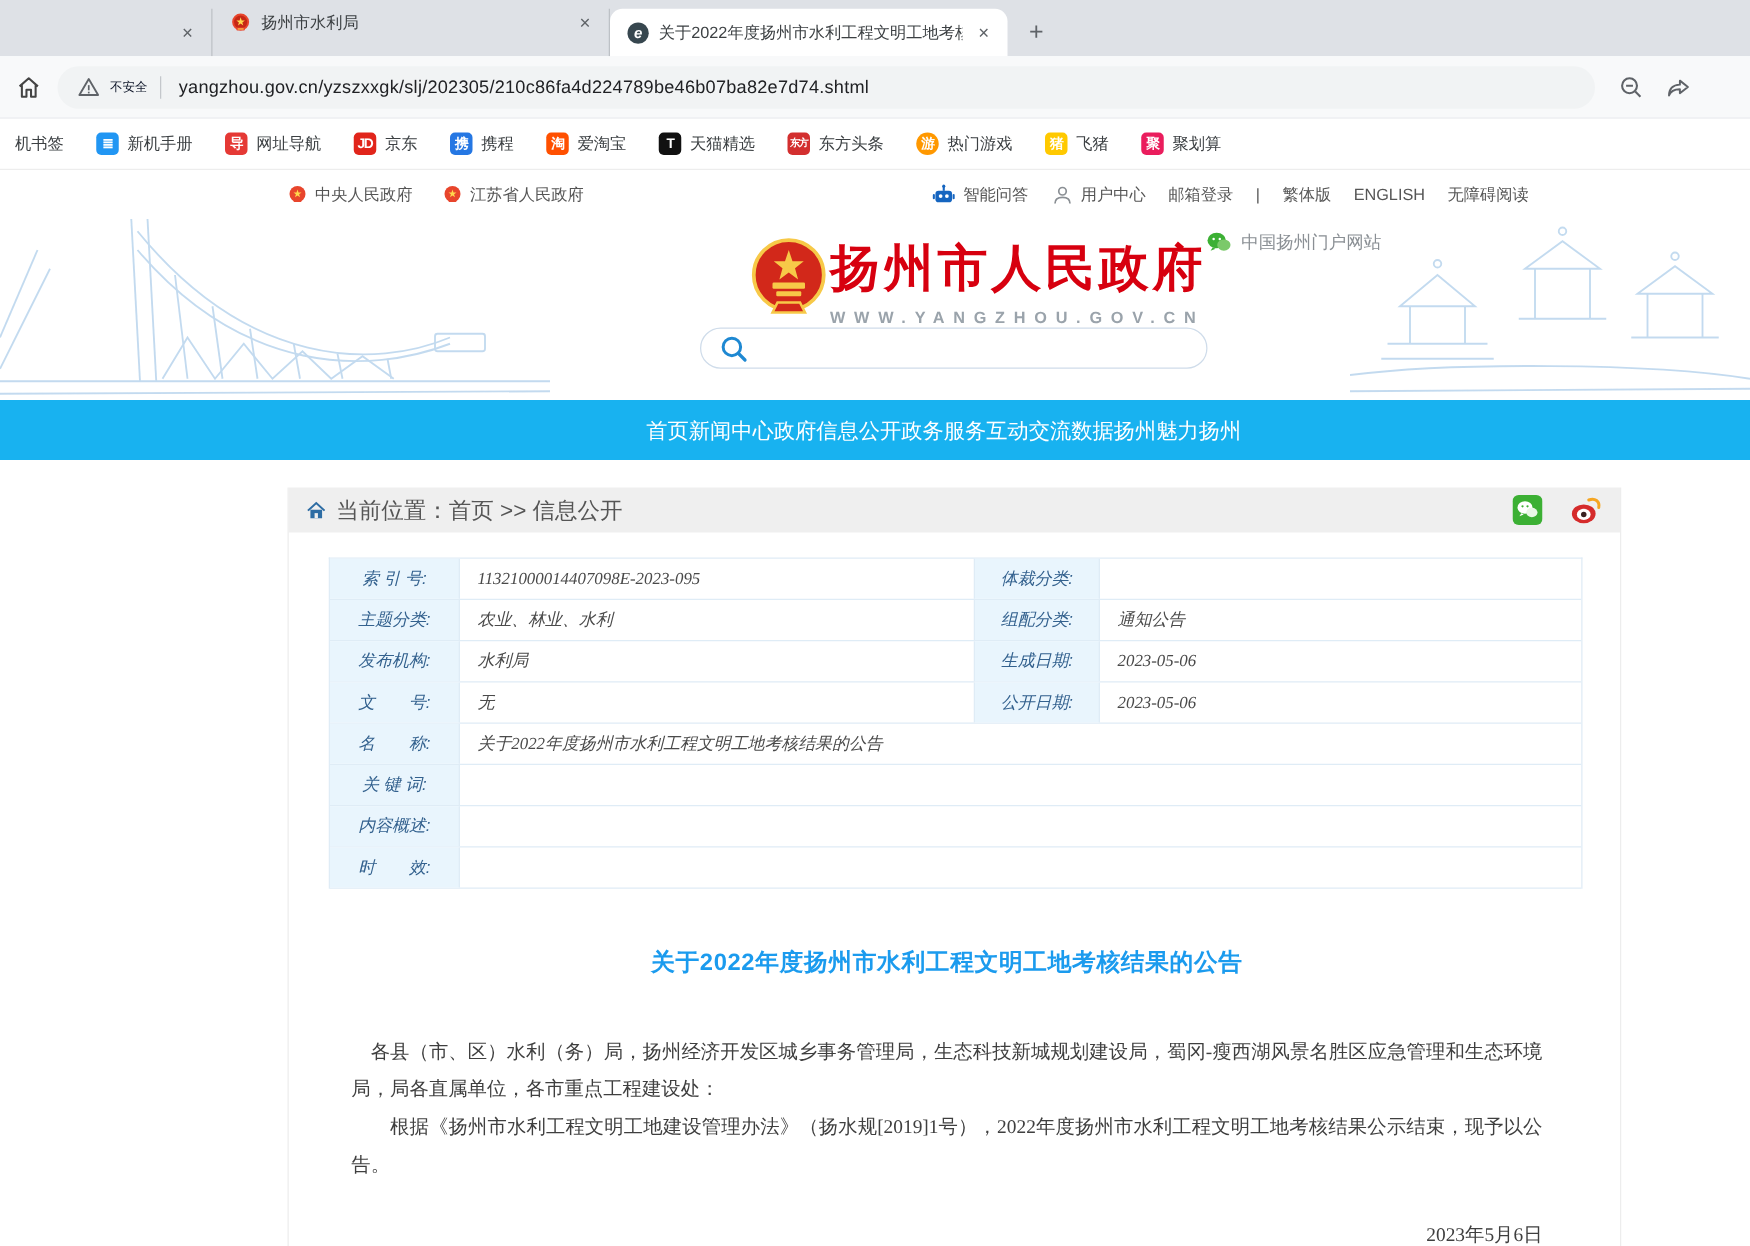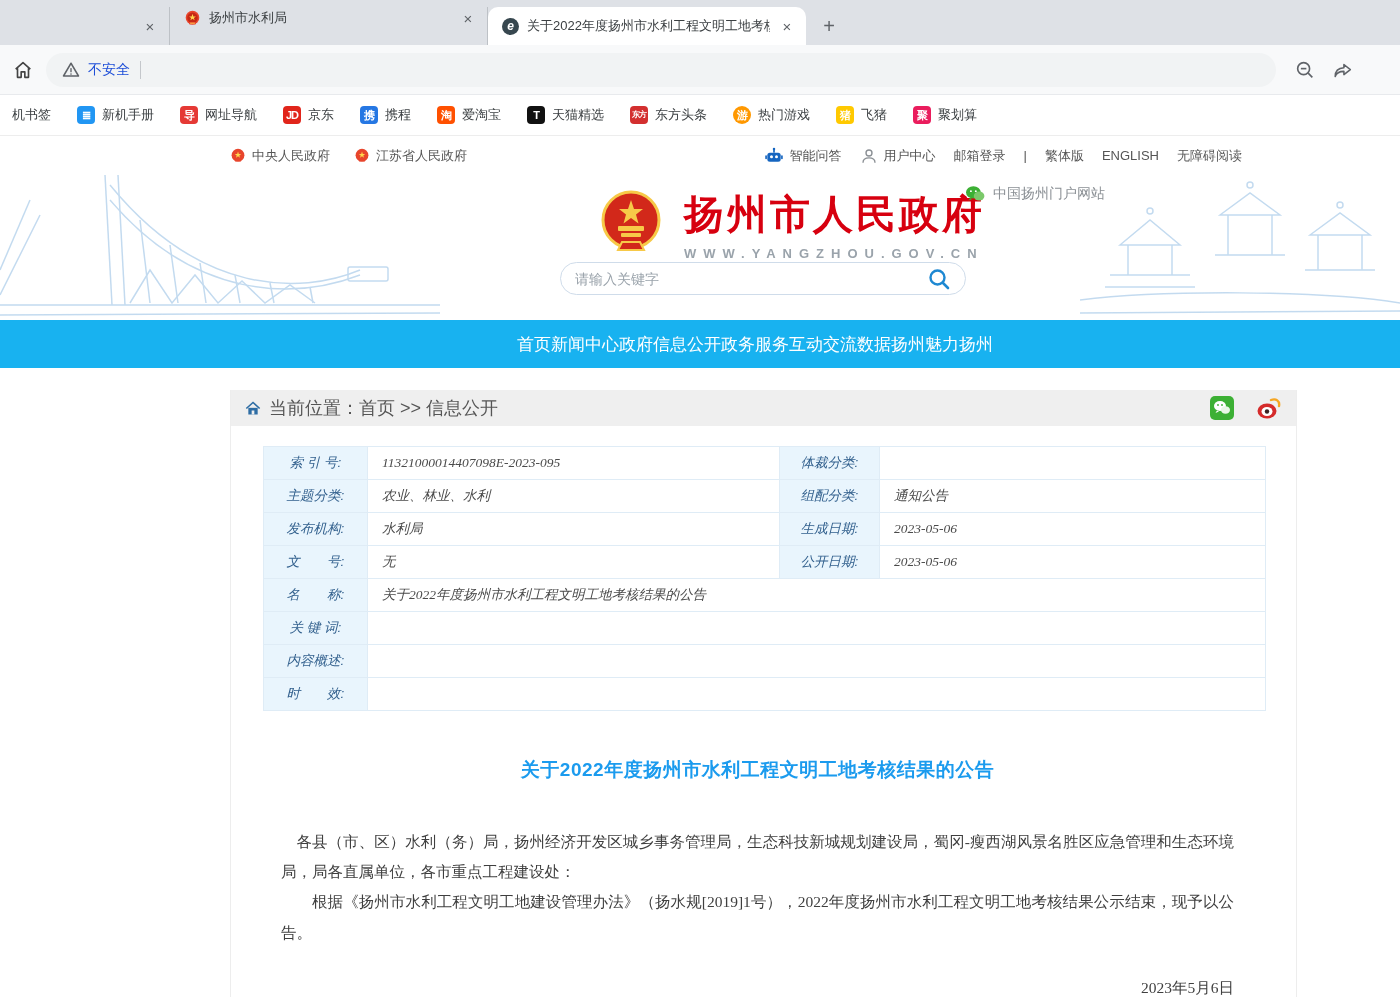--- a/index.html
+++ b/index.html
@@ -23,46 +23,46 @@
                   font-size:12px; font-weight:bold; display:flex; align-items:center;
                   justify-content:center; flex:0 0 auto; font-style:italic;}
   .newtab { width:30px; height:30px; margin:0 0 4px 8px; display:flex; align-items:center;
             justify-content:center; font-size:20px; color:#5f6368; }
 
   .toolbar { position:absolute; left:0; top:45px; width:1400px; height:50px; background:#f8f9fa;
              display:flex; align-items:center; border-bottom:1px solid #e8eaed; }
   .tool-home { margin:0 12px 0 12px; }
   .urlpill { height:34px; width:1230px; background:#f1f3f4; border-radius:17px;
              display:flex; align-items:center; padding:0 16px; }
-  .sec-label { color:#1d4ed8; font-size:14px; margin:0 10px 0 8px; }
+  .sec-label { color:#0f172a; font-size:10px; margin:0 10px 0 8px; }
   .pill-sep { width:1px; height:18px; background:#c4c7cb; margin-right:14px; }
   .url-text { color:#202124; font-size:14.5px; letter-spacing:.2px; }
   .tool-right { display:flex; align-items:center; gap:16px; margin-left:18px; }
 
   .bookmarks { position:absolute; left:0; top:95px; width:1400px; height:41px; background:#fff;
                display:flex; align-items:center; gap:26px; padding-left:12px;
                border-bottom:1px solid #ededed; font-size:13px; color:#3c4043; }
   .bm { display:flex; align-items:center; gap:7px; cursor:pointer; }
   .bm-ic { width:18px; height:18px; border-radius:4px; color:#fff; font-size:11px; font-weight:bold;
            display:flex; align-items:center; justify-content:center; overflow:hidden;
            line-height:1; letter-spacing:-1px;}
 
   
   .topbar { position:absolute; left:0; top:136px; width:1400px; height:39px; background:#fff;
             display:flex; align-items:center; font-size:13px; color:#555;text-align:right; }
   .topbar-left { position:absolute; left:230px; display:flex; gap:24px; align-items:center; }
-  .topbar-right { position:absolute; right:158px; display:flex; gap:18px; align-items:center; }
+  .topbar-right { position:absolute; right:177px; display:flex; gap:18px; align-items:center; }
   .tb-link { display:flex; align-items:center; gap:6px; cursor:pointer; color:#555; }
   .mini-emblem { width:16px; height:16px; }
 
   
   .banner { position:absolute; left:0; top:175px; width:1400px; height:145px; background:#fff;
             overflow:hidden; }
   .banner svg.art { position:absolute; top:0; }
-  .logo-wrap { position:absolute; left:600px; top:12px; display:flex; align-items:center; gap:22px; }
+  .logo-wrap { position:absolute; left:600px; top:12px; display:flex; align-items:center; gap:2px; }
   .site-title { color:#d7000f; font-size:40px; font-weight:bold; letter-spacing:3px;
                 font-family:"Liberation Sans",sans-serif; }
   .site-url { color:#9aa3ab; font-size:13px; letter-spacing:7px; margin-top:4px; font-weight:bold;}
   .portal { position:absolute; left:965px; top:10px; display:flex; align-items:center; gap:8px;
             color:#8a8f94; font-size:14px; }
   .searchbox { position:absolute; left:560px; top:87px; width:406px; height:33px; background:#fff;
                border:1px solid #cfdcea; border-radius:17px; display:flex; align-items:center;
                padding:0 14px; }
   .searchbox input { border:none; outline:none; flex:1; font-size:14px; color:#333;
                      background:transparent; font-family:"Liberation Sans",sans-serif; }
@@ -135,20 +135,21 @@
     <path d="M4 11 L12 4 L20 11 M6 10 V20 H10 V14 H14 V20 H18 V10" fill="none" stroke="#444" stroke-width="1.8" stroke-linejoin="round"></path>
   </svg>
   <div class="urlpill">
     <svg width="18" height="18" viewBox="0 0 24 24">
       <path d="M12 3 L22 20 H2 Z" fill="none" stroke="#5f6368" stroke-width="2" stroke-linejoin="round"></path>
       <rect x="11.1" y="9.5" width="1.8" height="5.5" fill="#5f6368"></rect>
         <rect x="11.1" y="16.5" width="1.8" height="1.8" fill="#5f6368"></rect>
     </svg>
     <span class="sec-label">不安全</span>
     <span class="pill-sep"></span>
+    <span class="url-text">yangzhou.gov.cn/yzszxxgk/slj/202305/210c86fa4d224789be46b07ba82e7d74.shtml</span>
   </div>
   <div class="tool-right">
     <svg width="22" height="22" viewBox="0 0 24 24">
       <circle cx="10.5" cy="10.5" r="6.5" fill="none" stroke="#5f6368" stroke-width="1.8"></circle>
       <line x1="7.5" y1="10.5" x2="13.5" y2="10.5" stroke="#5f6368" stroke-width="1.8"></line>
       <line x1="15.5" y1="15.5" x2="20" y2="20" stroke="#5f6368" stroke-width="1.8"></line>
     </svg>
     <svg width="22" height="22" viewBox="0 0 24 24">
       <path d="M13 6 L20 11.5 L13 17 V13.5 C7 13.5 4.5 16 3.5 19 C3.5 13 7 9.8 13 9.5 Z" fill="none" stroke="#5f6368" stroke-width="1.7" stroke-linejoin="round"></path>
     </svg>
@@ -310,21 +311,20 @@
       <ellipse cx="10" cy="9" rx="9" ry="7.5" fill="#3cb034"></ellipse>
       <ellipse cx="17" cy="13.5" rx="6.5" ry="5.5" fill="#7bc96a"></ellipse>
       <circle cx="7" cy="7.5" r="1.2" fill="#fff"></circle>
         <circle cx="13" cy="7.5" r="1.2" fill="#fff"></circle>
       <path d="M6 16 L4 19 L9 17 Z" fill="#3cb034"></path>
     </svg>
     <span>中国扬州门户网站</span>
   </div>
 
   <div class="searchbox">
-    <input placeholder="请输入关键字" style="">
     <svg width="24" height="24" viewBox="0 0 24 24">
       <circle cx="10.5" cy="10.5" r="7" fill="none" stroke="#1e88d2" stroke-width="2.4"></circle>
       <line x1="16" y1="16" x2="21" y2="21" stroke="#1e88d2" stroke-width="2.6" stroke-linecap="round"></line>
     </svg>
   </div>
 </div>
 
 <div class="nav">
   <div class="nav-inner">
     <span class="nav-item">首页</span>

